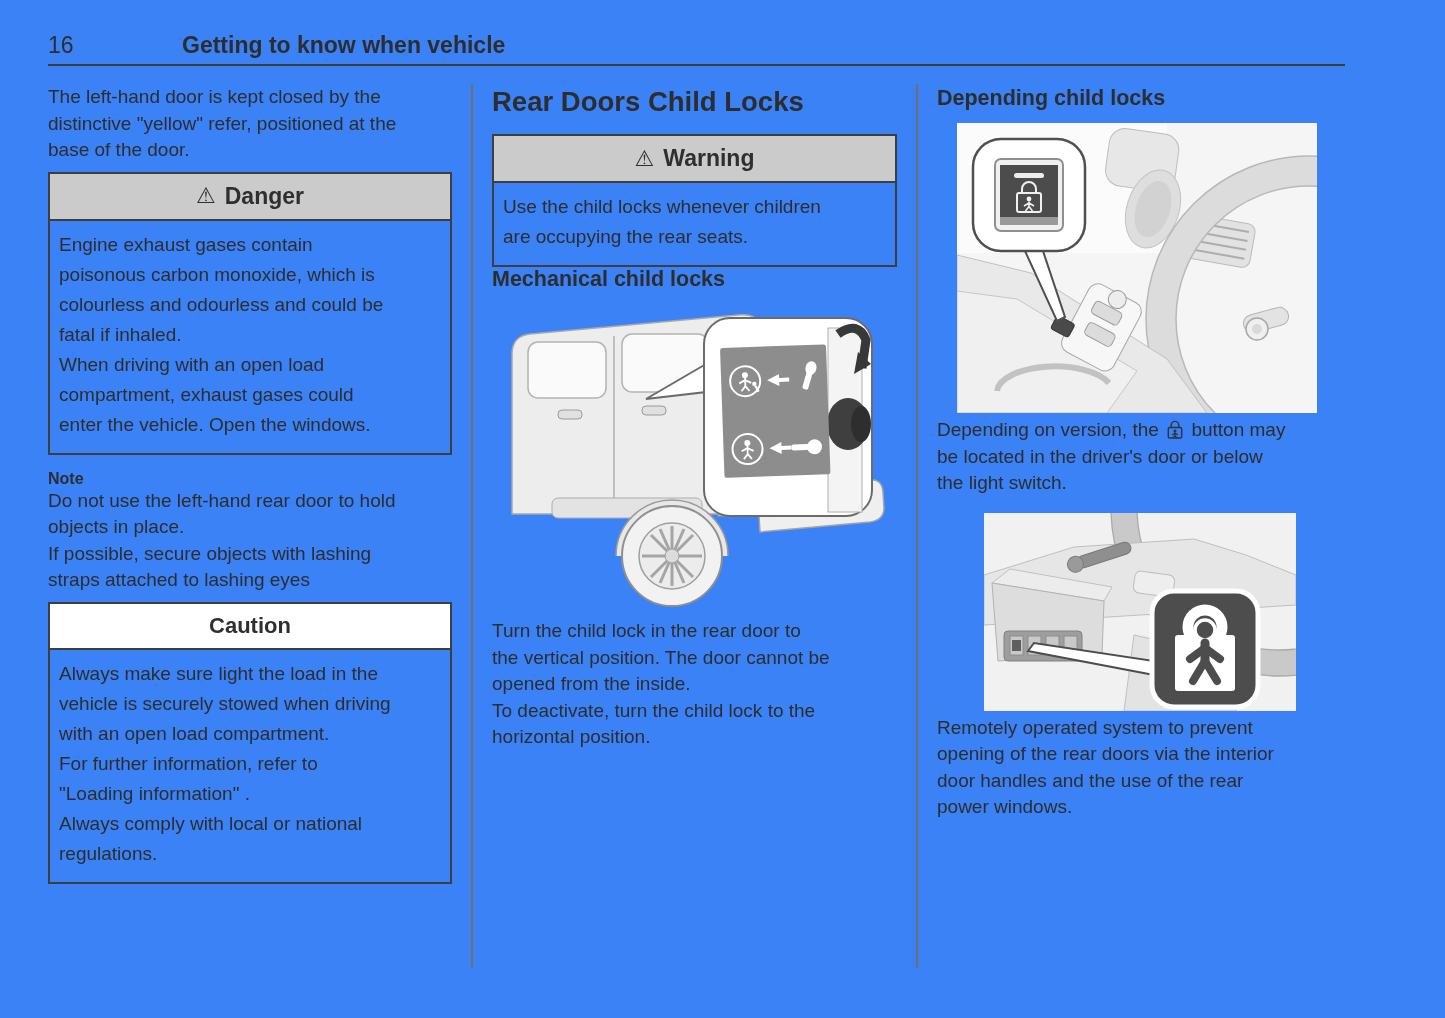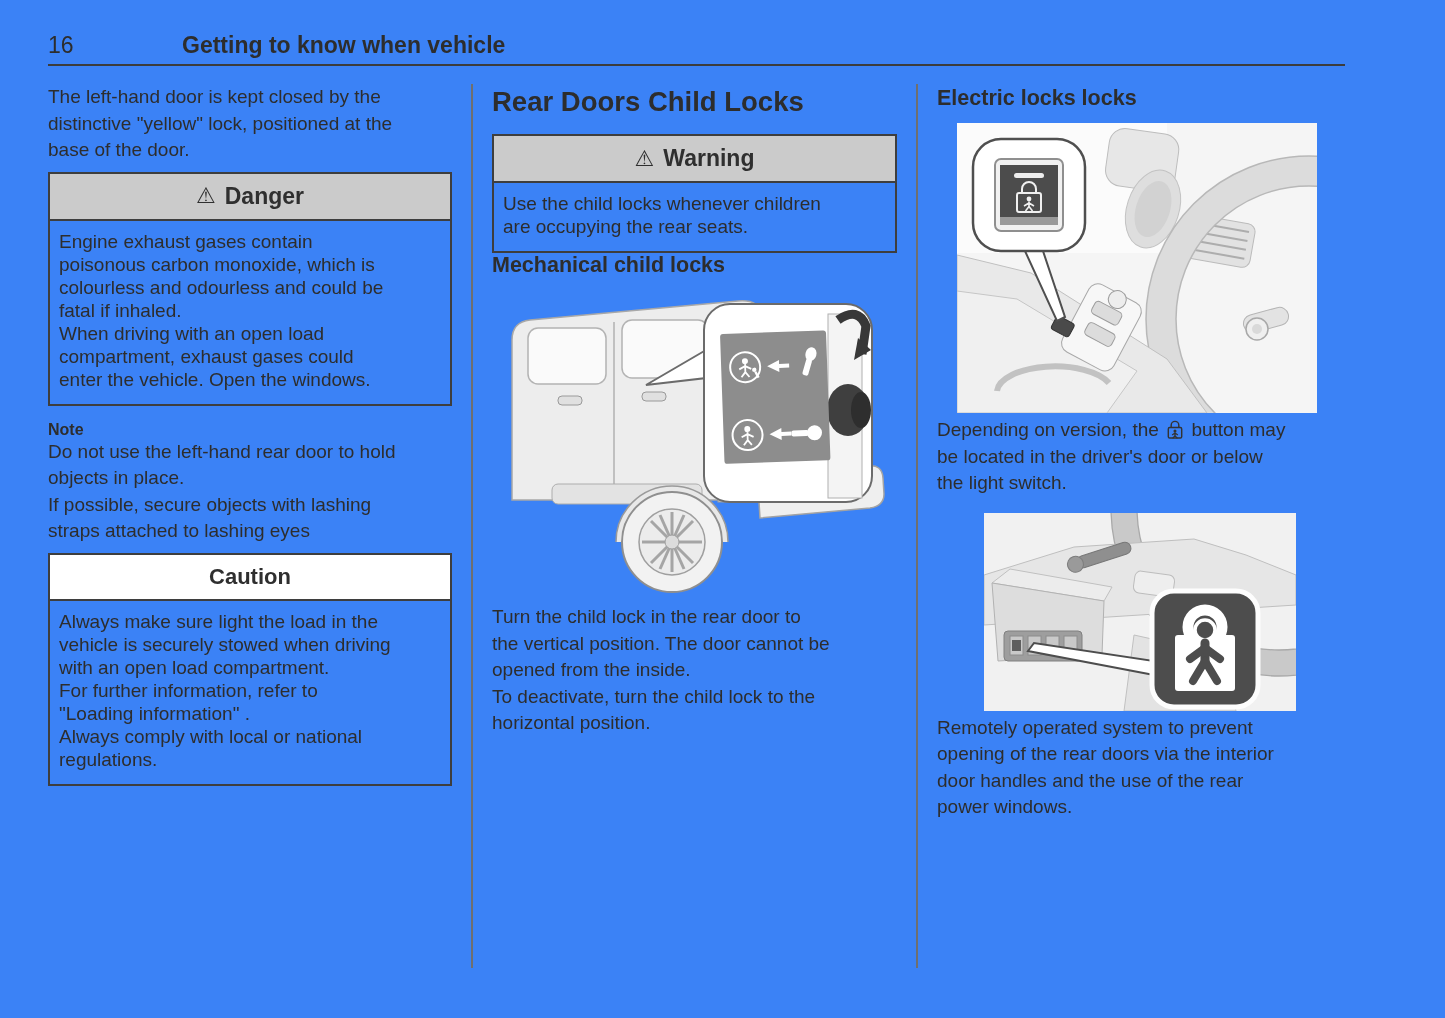--- a/index.html
+++ b/index.html
@@ -23,21 +23,21 @@
   .vdiv{width:2px;background:#6f6f6f;margin:0 19px;height:884px;flex:0 0 2px;}
 
   p.body{font-size:19px;line-height:26.5px;white-space:pre-line;margin:0;}
 
   .box{border:2px solid #3e3e3e;margin-top:8px;}
   .box-hd{background:#cbcbcb;border-bottom:2px solid #3e3e3e;text-align:center;
           font-size:23px;font-weight:700;padding:9px 0;display:flex;
           justify-content:center;align-items:center;gap:9px;color:#2f2f2f;}
   .box-hd.plain{background:#ffffff;font-size:22px;}
   .tri{font-family:"DejaVu Sans", sans-serif;font-weight:400;font-size:22px;line-height:1;}
-  .box-bd{padding:9px 8px 13px 9px;font-size:19px;line-height:23px;white-space:pre-line;}
+  .box-bd{padding:9px 8px 13px 9px;font-size:19px;line-height:30px;white-space:pre-line;}
 
   h1.sec{font-size:27.5px;font-weight:700;margin:2px 0 16px;}
   h2.sub{font-size:21.5px;font-weight:700;margin:0;}
   .note-hd{font-size:16px;font-weight:700;margin:15px 0 0;}
 
   figure{margin:0;}
   .fig-mid{margin:10px 0 0 14px;}
   .fig-r1{margin:12px 0 0 20px;}
   .fig-r2{margin:16px 0 0 47px;}
   .mid-body{margin-top:20px;}
@@ -54,21 +54,21 @@
   <div class="hdr">
     <span class="pnum">16</span>
     <span class="ptitle">Getting to know when vehicle</span>
   </div>
   <div class="hrule"></div>
 
   <div class="cols">
 
     <section class="col left">
       <p class="body">The left-hand door is kept closed by the
-distinctive "yellow" lock, positioned at the
+distinctive "yellow" refer, positioned at the
 base of the door.</p>
 
       <div class="box">
         <div class="box-hd">
           <span class="tri">⚠</span>
           <span>Danger</span>
         </div>
         <div class="box-bd">Engine exhaust gases contain
 poisonous carbon monoxide, which is
 colourless and odourless and could be
@@ -185,21 +185,21 @@
       <p class="body mid-body">Turn the child lock in the rear door to
 the vertical position. The door cannot be
 opened from the inside.
 To deactivate, turn the child lock to the
 horizontal position.</p>
     </section>
 
     <div class="vdiv"></div>
 
     <section class="col right">
-      <h2 class="sub" style="margin-top:2px;">Electric locks locks</h2>
+      <h2 class="sub" style="margin-top:2px;">Depending child locks</h2>
 
       <figure class="fig-r1">
         <svg width="360" height="290" viewBox="0 0 360 290">
           <rect x="0" y="0" width="360" height="290" fill="#f5f5f5"></rect>
           <rect x="0" y="0" width="210" height="130" fill="#fbfbfb"></rect>
 
           <g transform="rotate(8 185 38)">
               <rect x="150" y="8" width="70" height="58" rx="16" fill="#e7e7e7" stroke="#bdbdbd"></rect>
             </g>
           <g transform="rotate(18 196 86)">

